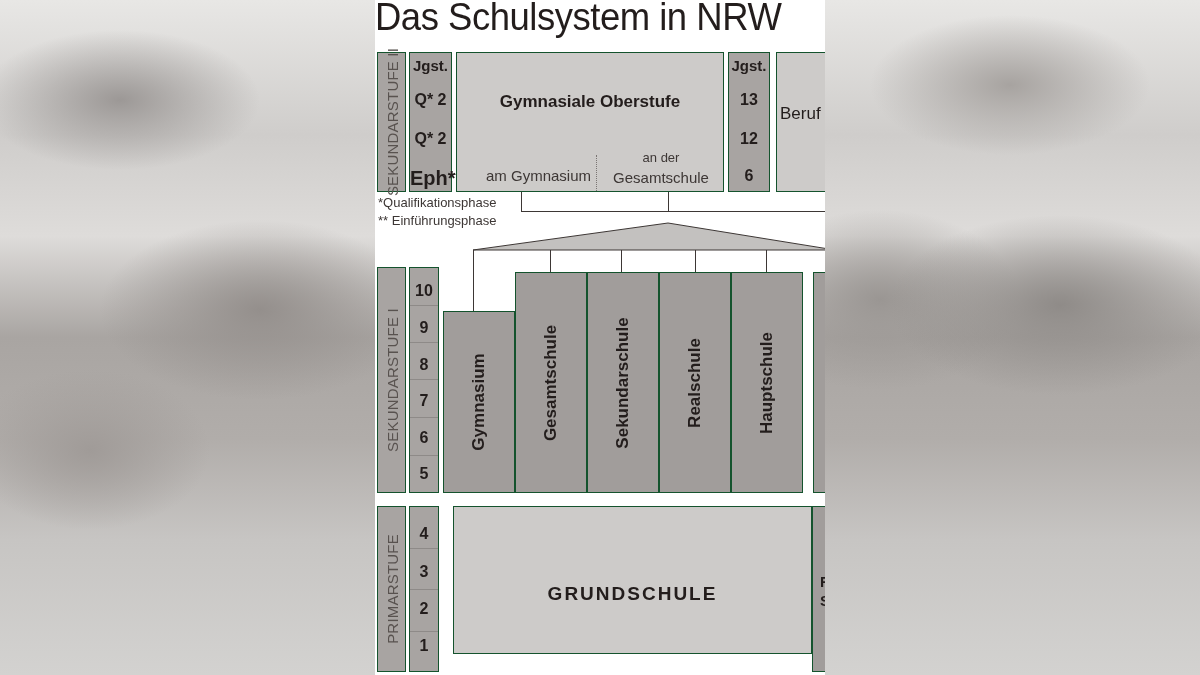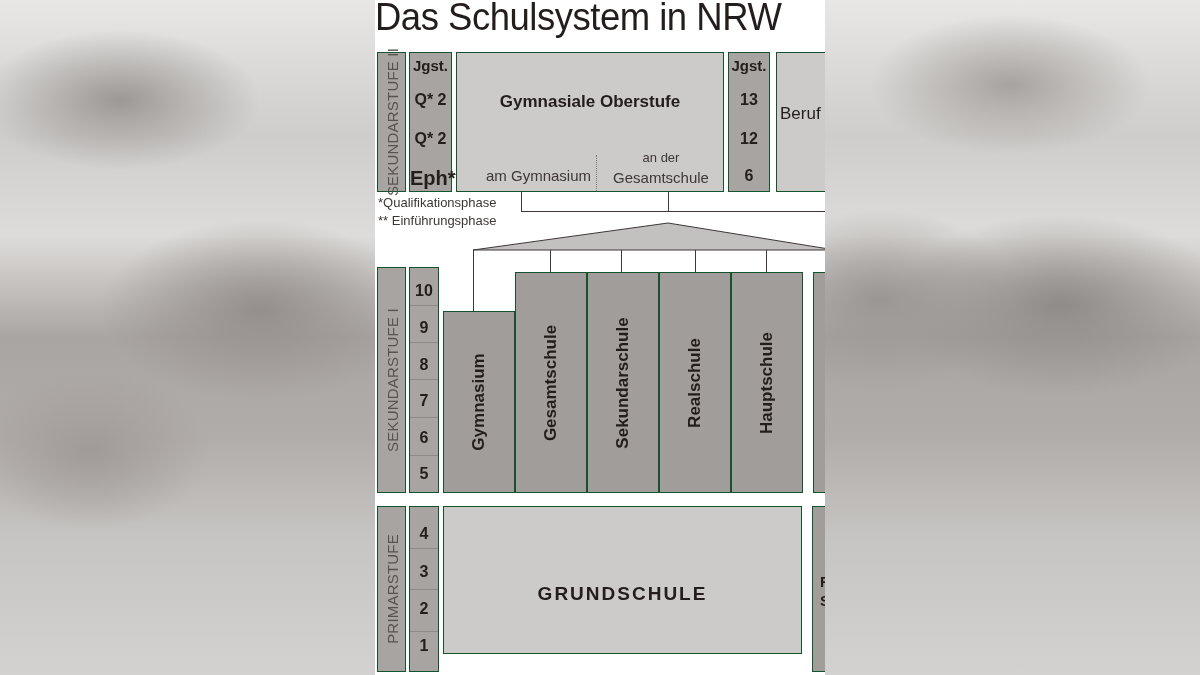--- a/index.html
+++ b/index.html
@@ -151,21 +151,21 @@
   <div class="box dark" style="left:34px; top:506px; width:30px; height:166px;">
     <div class="num" style="top:18px;">4</div>
     <div class="cell" style="top:41px;"></div>
     <div class="num" style="top:56px;">3</div>
     <div class="cell" style="top:82px;"></div>
     <div class="num" style="top:93px;">2</div>
     <div class="cell" style="top:124px;"></div>
     <div class="num" style="top:130px;">1</div>
   </div>
 
-  <div class="box light" style="left:68px; top:506px; width:359px; height:148px;">
+  <div class="box light" style="left:78px; top:506px; width:359px; height:148px;">
     <div style="position:absolute; top:76px; width:100%; text-align:center; font-weight:bold; font-size:19px; letter-spacing:2px; color:#231d1c;">GRUNDSCHULE</div>
   </div>
 
   <div class="box mid" style="left:437px; top:506px; width:40px; height:166px;">
     <div style="position:absolute; left:7px; top:66px; font-weight:bold; font-size:15px; color:#231d1c;">F</div>
     <div style="position:absolute; left:7px; top:85px; font-weight:bold; font-size:15px; color:#231d1c;">S</div>
   </div>
 
 </div>
 

